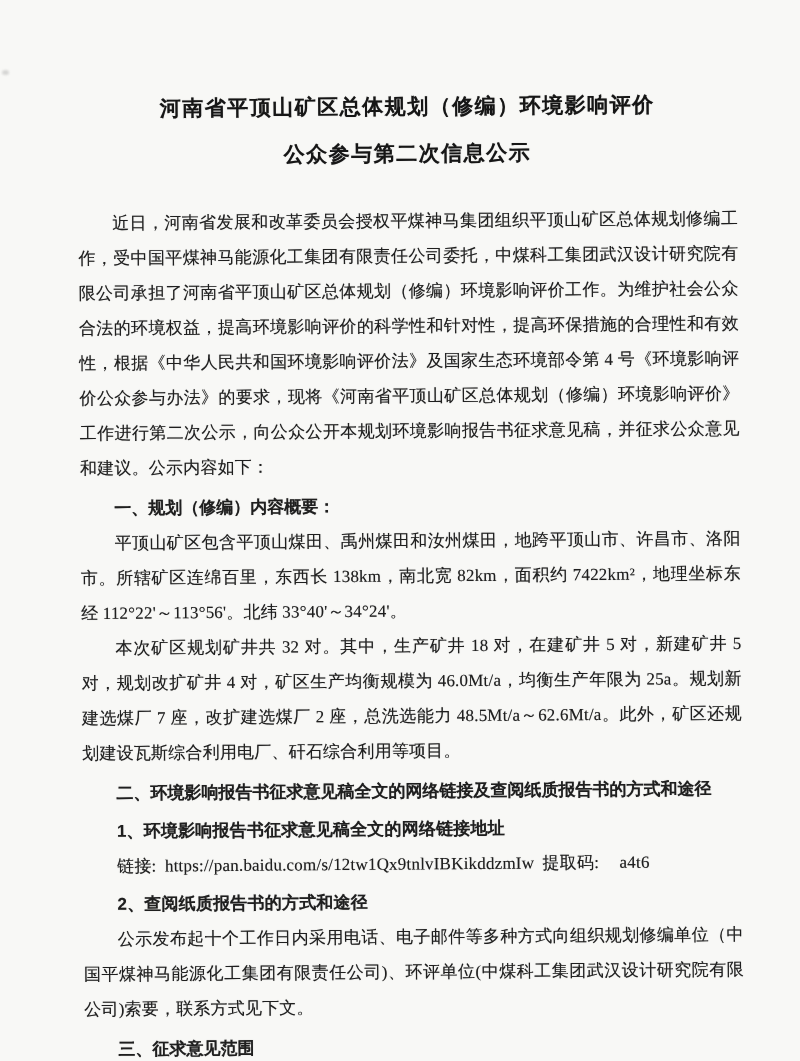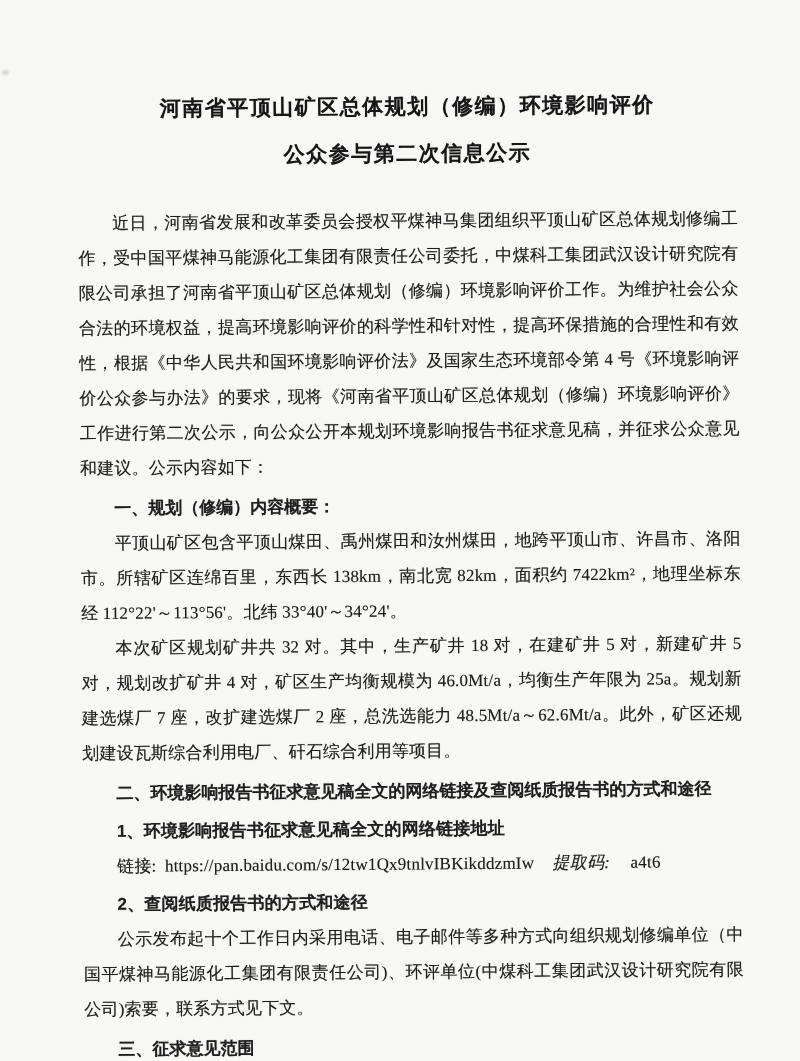--- a/index.html
+++ b/index.html
@@ -64,22 +64,21 @@
   }
   .sub {
     font-weight: bold;
     font-family: "Liberation Sans", "DejaVu Sans", sans-serif;
     margin-top: 3px !important;
   }
   .link-line .url {
     margin-left: 4px;
   }
   .link-line .code-label {
-    margin-left: 14px;
-    font-style: italic;
+    margin-left: 4px;
   }
   .link-line .code-value {
     margin-left: 16px;
   }
 </style>
 </head>
 <body>
 
 <div class="page">
 

